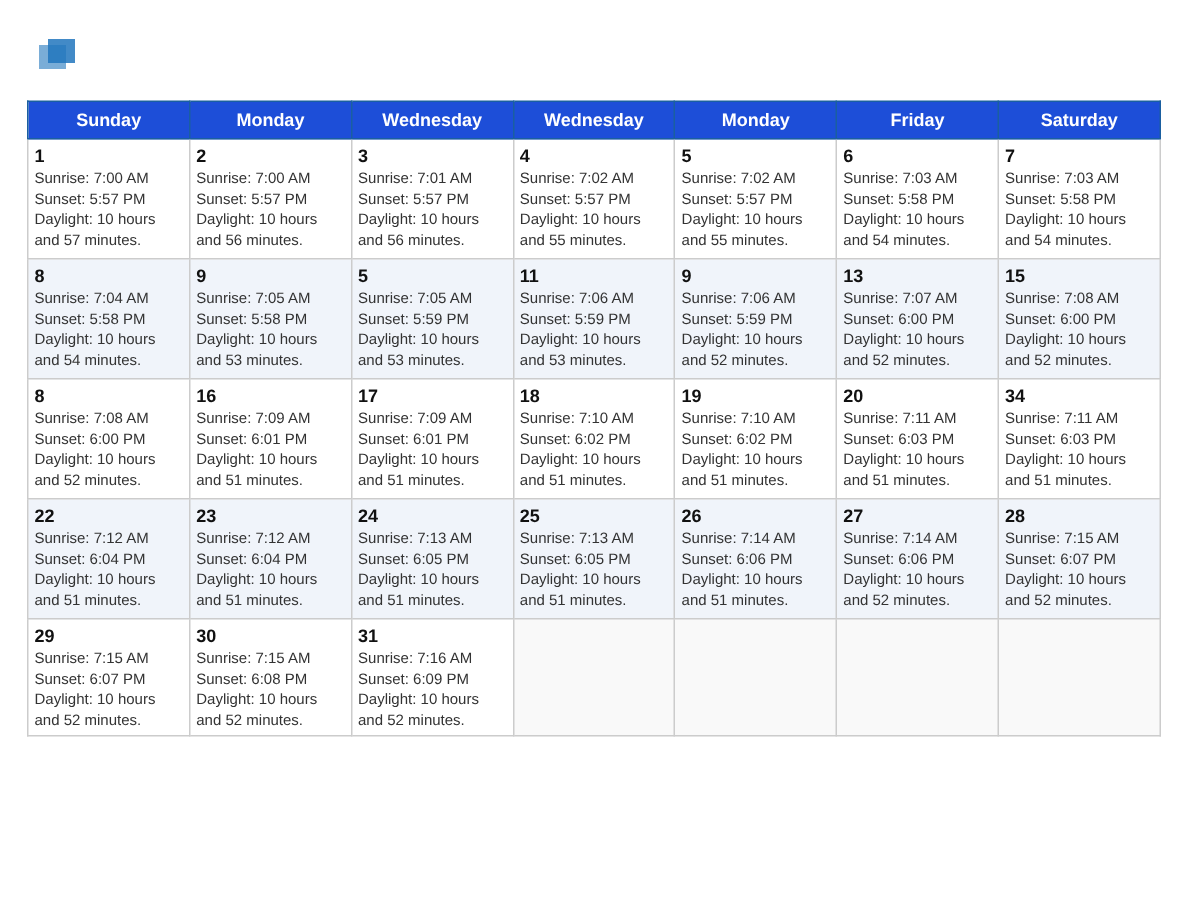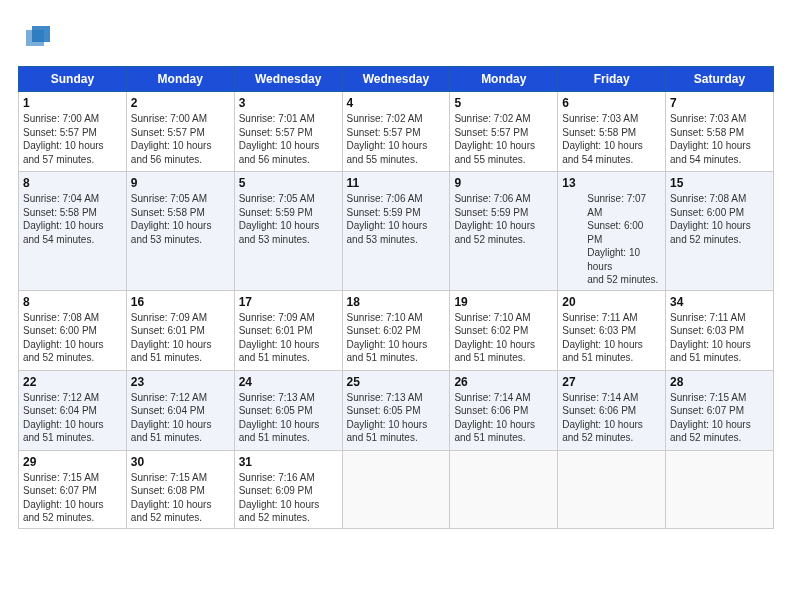--- a/index.html
+++ b/index.html
@@ -205,21 +205,21 @@
           </td>
           <td>
             <span class="day-number">9</span>
             <div class="day-info" style="white-space: pre-line;">Sunrise: 7:06 AM
 Sunset: 5:59 PM
 Daylight: 10 hours
 and 52 minutes.</div>
           </td>
           <td>
             <span class="day-number">13</span>
-            <div class="day-info" style="white-space: pre-line; margin-left: 25px;">Sunrise: 7:07 AM
+            <div class="day-info" style="white-space: pre-line;">Sunrise: 7:07 AM
 Sunset: 6:00 PM
 Daylight: 10 hours
 and 52 minutes.</div>
           </td>
           <td>
             <span class="day-number">15</span>
             <div class="day-info" style="white-space: pre-line;">Sunrise: 7:08 AM
 Sunset: 6:00 PM
 Daylight: 10 hours
 and 52 minutes.</div>

